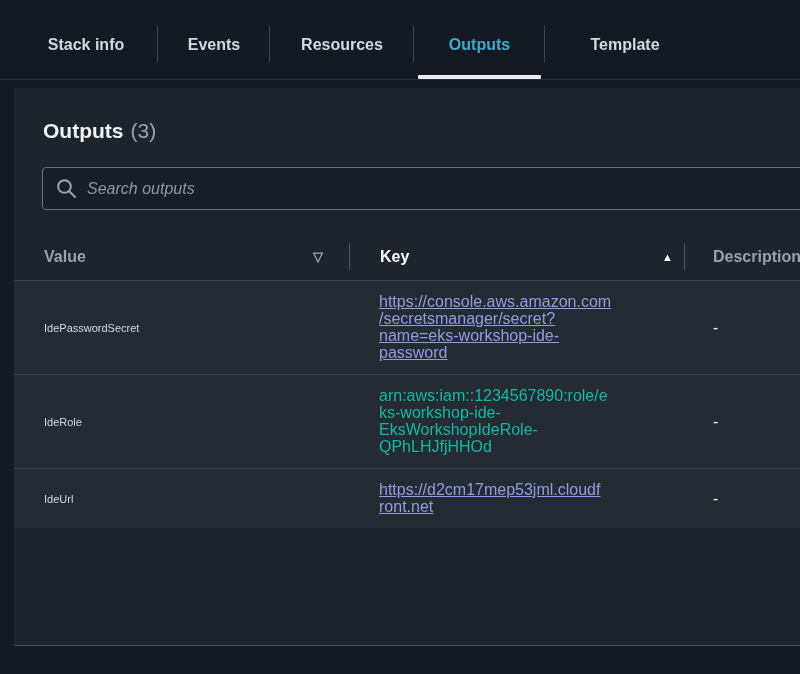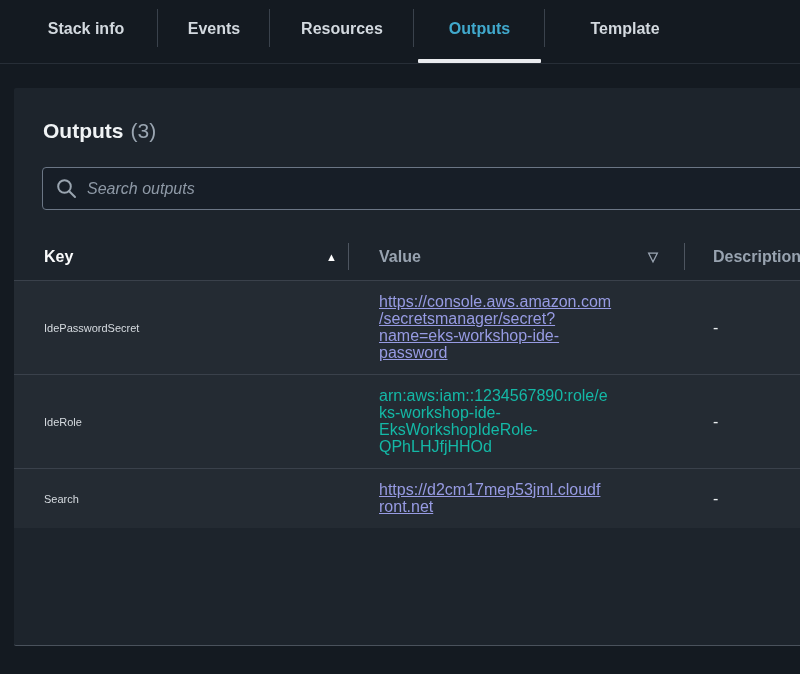--- a/index.html
+++ b/index.html
@@ -4,21 +4,21 @@
 <style>
   * { margin:0; padding:0; box-sizing:border-box; }
   html, body {
     width:800px; height:674px; overflow:hidden;
     background:#141a21;
     font-family:"Liberation Sans", sans-serif;
   }
 
   
   .tabbar {
-    position:absolute; top:0; left:0; width:800px; height:64px;
+    position:absolute; top:16px; left:0; width:800px; height:64px;
     display:flex; padding-left:14px;
     border-bottom:1px solid #272e37;
   }
   .tab {
     position:relative; display:flex; align-items:center; justify-content:center;
     font-size:16px; font-weight:700; color:#d3d9df;
     padding-bottom:5px; cursor:pointer; flex:0 0 auto;
   }
   .tab .tab-divider {
     position:absolute; right:0; top:9px; height:38px; width:1px;
@@ -136,27 +136,27 @@
     <svg class="search-icon" viewBox="0 0 21 21">
       <circle cx="8.5" cy="8.5" r="6.3" fill="none" stroke="#9aa5b0" stroke-width="2"></circle>
       <line x1="13.2" y1="13.2" x2="19" y2="19" stroke="#9aa5b0" stroke-width="2" stroke-linecap="round"></line>
     </svg>
     <input class="search-input" type="text" placeholder="Search outputs" style="">
   </div>
 
   <div class="table">
 
     <div class="thead">
+      <div class="th th-value">
+        <span>Value</span>
+        <span class="sort-icon-none">▽</span>
+      </div>
       <div class="th th-key">
         <span>Key</span>
         <span class="sort-icon-asc">▲</span>
-      </div>
-      <div class="th th-value">
-        <span>Value</span>
-        <span class="sort-icon-none">▽</span>
       </div>
       <div class="th th-desc">
         <span>Description</span>
       </div>
     </div>
 
     <div class="row">
       <div class="cell-key">IdePasswordSecret</div>
       <div class="cell-value">
         <a class="value-text value-link">https://console.aws.amazon.com
@@ -172,21 +172,21 @@
       <div class="cell-value">
         <span class="value-text value-plain">arn:aws:iam::1234567890:role/e
 ks-workshop-ide-
 EksWorkshopIdeRole-
 QPhLHJfjHHOd</span>
       </div>
       <div class="cell-desc">-</div>
     </div>
 
     <div class="row">
-      <div class="cell-key">Search</div>
+      <div class="cell-key">IdeUrl</div>
       <div class="cell-value">
         <a class="value-text value-link">https://d2cm17mep53jml.cloudf
 ront.net</a>
       </div>
       <div class="cell-desc">-</div>
     </div>
 
   </div>
 </section>
 

